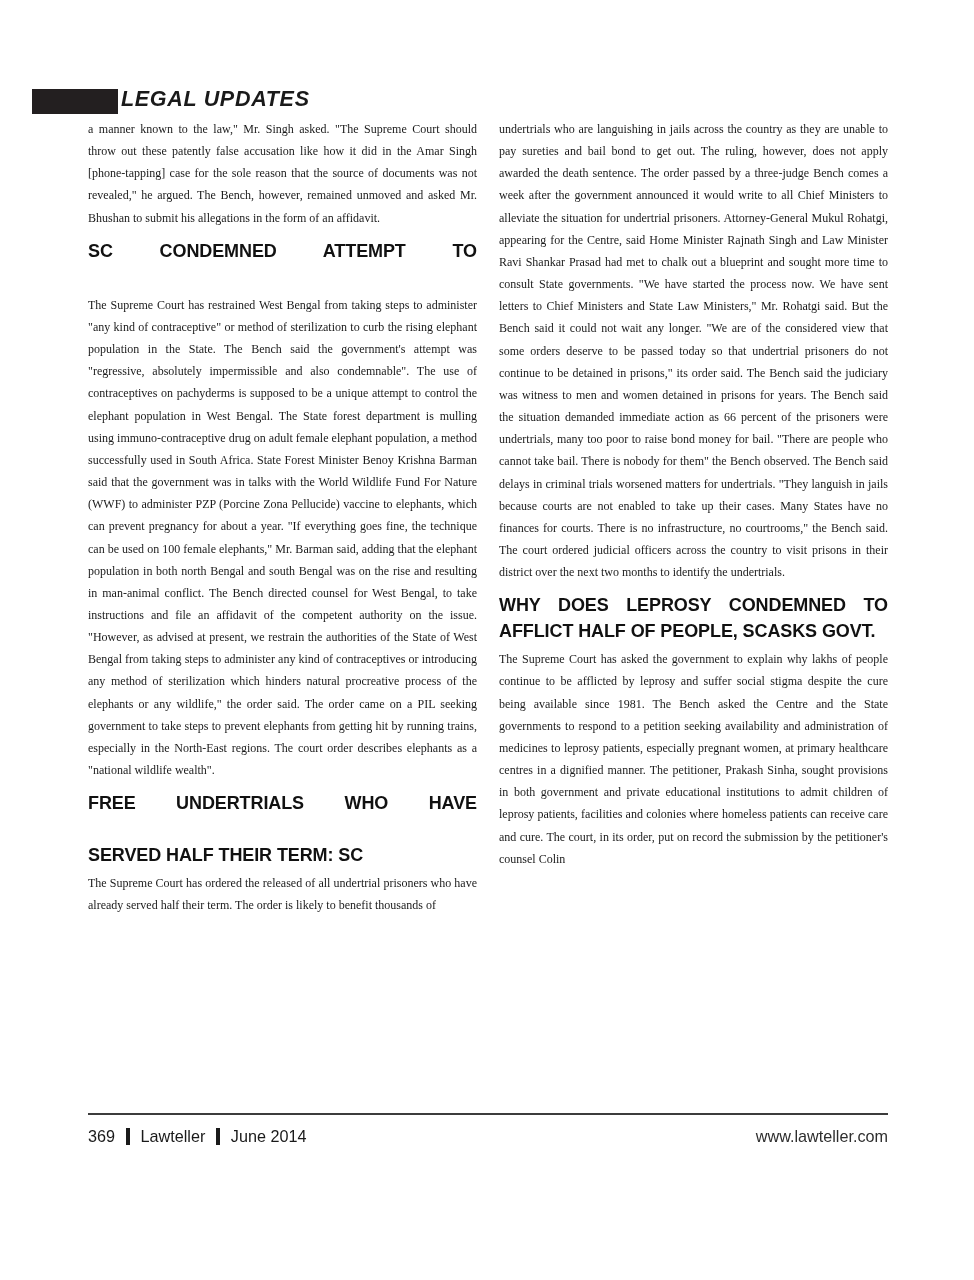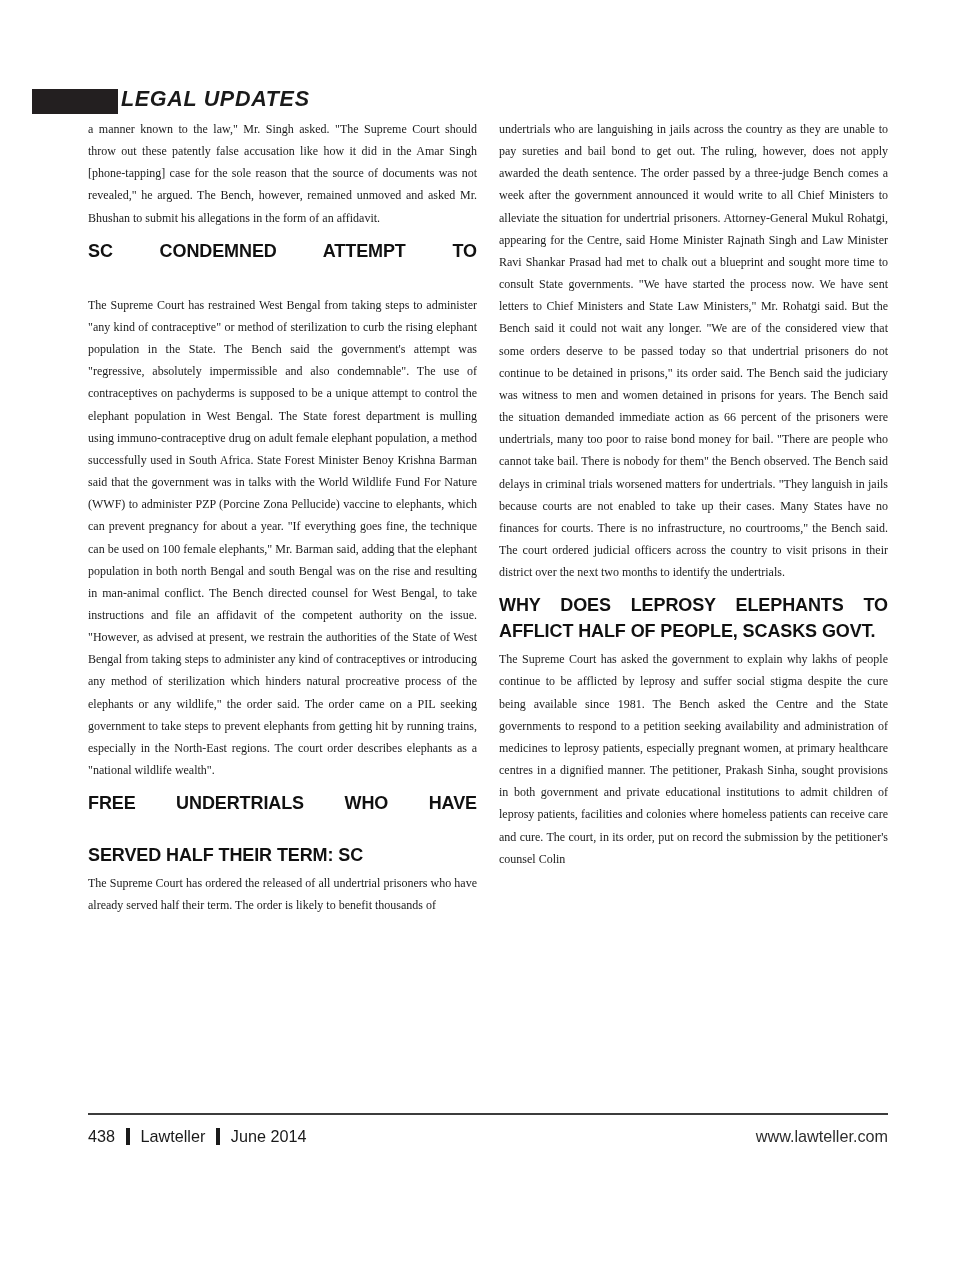--- a/index.html
+++ b/index.html
@@ -175,35 +175,35 @@
         <span class="hl last">SERVED HALF THEIR TERM: SC</span>
       </h2>
 
       <p class="body-text">The Supreme Court has ordered the released of all undertrial prisoners who have already served half their term. The order is likely to benefit thousands of</p>
     </div>
 
     <div class="col">
       <p class="body-text">undertrials who are languishing in jails across the country as they are unable to pay sureties and bail bond to get out. The ruling, however,  does not apply awarded the death sentence. The order passed by a three-judge Bench comes a week after the government announced it would write to all Chief Ministers to alleviate the situation for undertrial prisoners. Attorney-General Mukul Rohatgi, appearing for the Centre, said Home Minister Rajnath Singh and Law Minister Ravi Shankar Prasad had met to chalk out a blueprint and sought more time to consult State governments. "We have started the process now. We have sent letters to Chief Ministers and State Law Ministers," Mr. Rohatgi said. But the Bench said it could not wait any longer. "We are of the considered view that some orders deserve to be passed today so that undertrial prisoners do not continue to be detained in prisons," its order said. The Bench said the judiciary was witness to men and women detained in prisons for years. The Bench said the  situation demanded immediate action as 66 percent of the prisoners were undertrials, many too poor to raise bond money for bail. "There are people who cannot take bail. There is nobody for them" the Bench observed. The Bench said delays in criminal trials worsened matters for undertrials. "They languish in jails because courts are not enabled to take up their cases. Many States have no finances for courts. There is no infrastructure, no courtrooms," the Bench said. The court ordered judicial officers across the country to visit prisons in their district over the next two months to identify the undertrials.</p>
 
       <h2 class="section-head">
-        <span class="hl last">WHY DOES LEPROSY ELEPHANTS TO</span>
+        <span class="hl last">WHY DOES LEPROSY CONDEMNED TO</span>
         <span class="hl last">AFFLICT HALF OF PEOPLE, SCASKS</span>
         <span class="hl last">GOVT.</span>
       </h2>
 
       <p class="body-text">The Supreme Court has asked the government to explain why lakhs of people continue to be afflicted by leprosy and suffer social stigma despite the cure being available since 1981. The Bench asked the Centre and the State governments to respond to a petition seeking availability and administration of medicines to leprosy patients, especially pregnant women, at primary healthcare centres in a dignified manner. The petitioner, Prakash Sinha, sought provisions in both government and private educational institutions to admit children of leprosy patients, facilities and colonies where homeless patients can receive care and cure. The court, in its order, put on record the submission by the petitioner's counsel Colin</p>
     </div>
 
   </div>
 
   <div class="footer">
     <div class="footer-rule"></div>
     <div class="footer-row">
       <div class="footer-left">
-        <span>438</span>
+        <span>369</span>
         <span class="footer-sep"></span>
         <span>Lawteller</span>
         <span class="footer-sep"></span>
         <span>June 2014</span>
       </div>
       <div class="footer-right">www.lawteller.com</div>
     </div>
   </div>
 
 </div>

